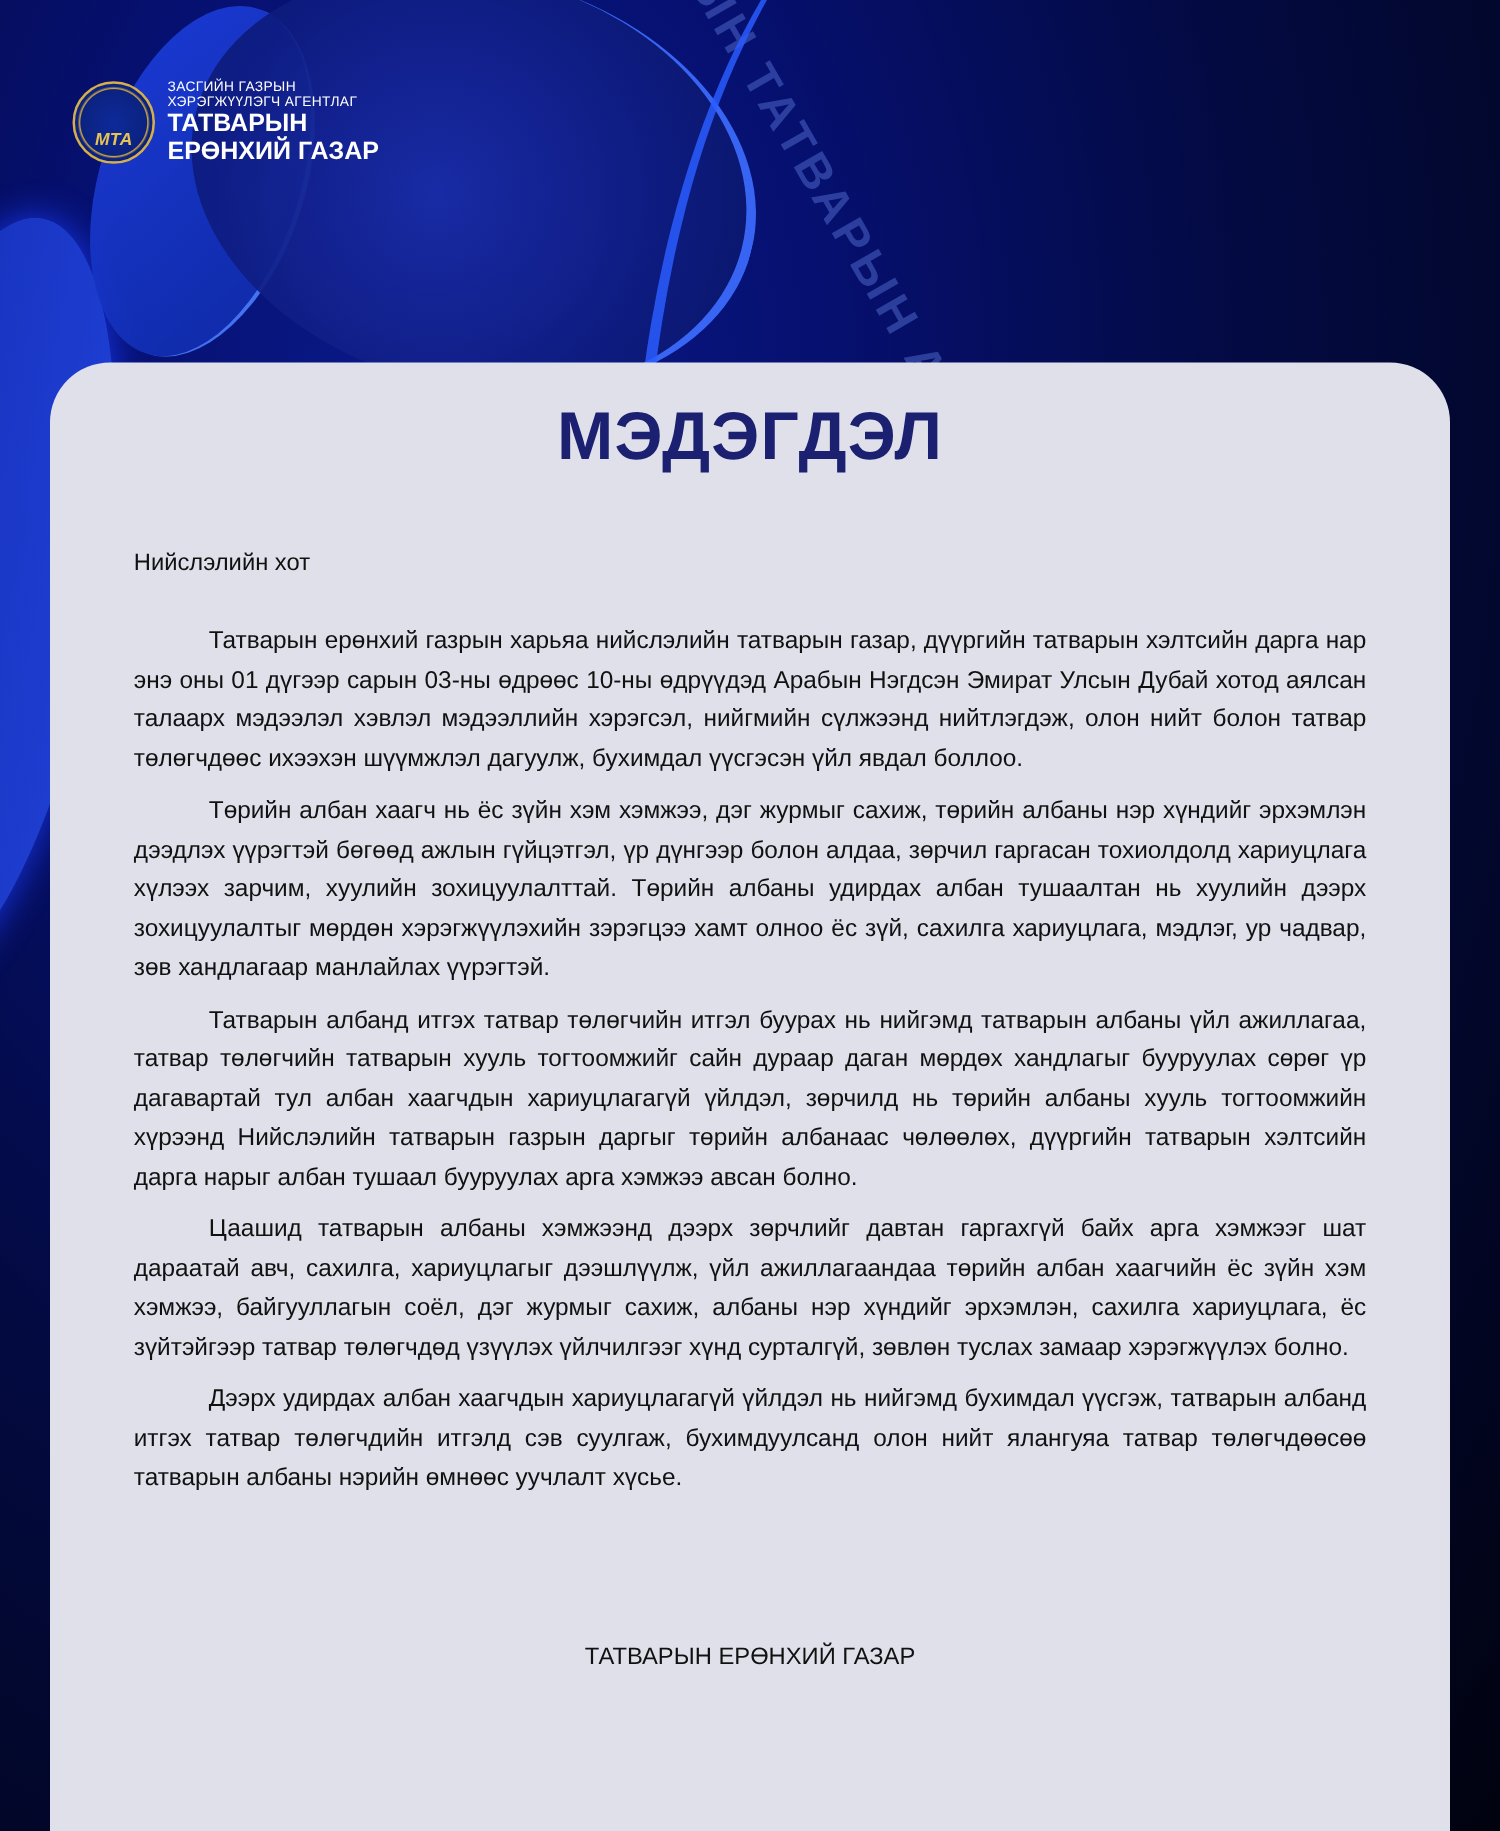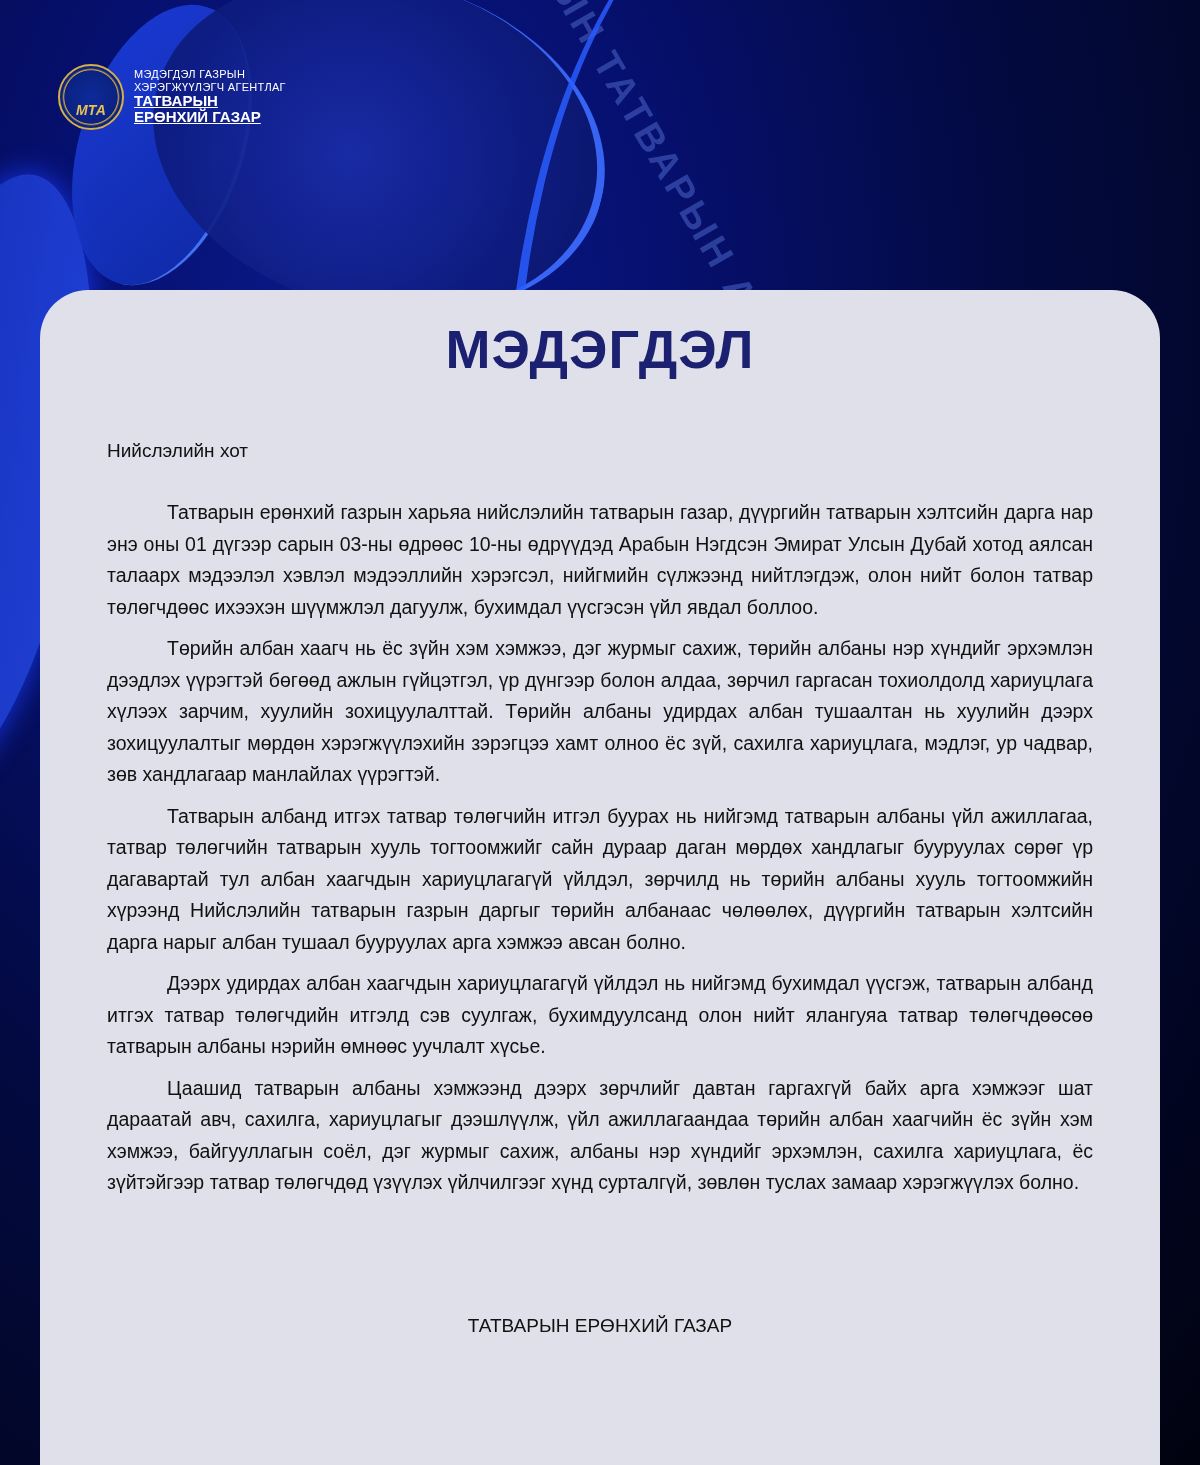--- a/index.html
+++ b/index.html
@@ -14,21 +14,21 @@
   .disc3 { left:150px; top:-20px; width:450px; height:330px; background:radial-gradient(circle at 45% 55%,#1b2da8 0%,#0e1c80 60%,#0a1560 100%); transform:rotate(14deg); border-right:8px solid #3d6cff; opacity:.92; }
   .disc3-text { position:absolute; left:300px; top:80px; color:rgba(90,120,220,.45); font-weight:bold; font-size:38px; transform:rotate(60deg); letter-spacing:4px; }
   .arc-right { position:absolute; left:540px; top:-200px; width:1000px; height:1900px; border-radius:50%; border-left:12px solid #2a5cff; opacity:.85; transform:rotate(-14deg); }
   .bottom-drop { position:absolute; left:910px; top:1440px; width:80px; height:60px; border-radius:50% 50% 0 0; background:#3a8fff; }
 
   .logo { position:absolute; left:58px; top:64px; display:flex; align-items:center; gap:10px; }
   .seal { width:62px; height:62px; border-radius:50%; background:radial-gradient(circle,#0d2a9a 0%,#0b2280 60%,#c9a445 62%,#0b2280 66%); border:2px solid #d4af4a; position:relative; }
   .seal-text { position:absolute; left:0; right:0; top:36px; text-align:center; color:#e8c252; font-weight:bold; font-size:14px; font-style:italic; }
   .logo-lines { color:#fff; line-height:1.1; }
   .logo-small { font-size:11px; letter-spacing:.3px; }
-  .logo-big { font-size:15px; font-weight:bold;text-decoration:underline; }
+  .logo-big { font-size:20px; font-weight:bold; }
 
   .card {
     position:absolute; left:40px; top:290px; width:1120px; height:1396px;
     background:#dfe0ea; border-radius:48px;
   }
   .title { position:absolute; left:0; right:0; top:28px; text-align:center; color:#1b2070; font-weight:bold; font-size:54px; letter-spacing:1px; }
   .meta-row { position:absolute; left:67px; right:67px; top:150px; display:flex; justify-content:space-between; font-size:19px; color:#111; }
   .body { position:absolute; left:67px; right:67px; top:207px; font-size:19.5px; color:#111; line-height:31.5px; text-align:justify; }
   .body p { margin:0 0 10px 0; text-indent:60px; }
   .signature { position:absolute; left:0; right:0; top:1025px; text-align:center; font-size:19px; color:#111; }
@@ -41,33 +41,33 @@
 <div class="bg-disc disc3"></div>
 <div class="disc3-text">МОНГОЛЫН ТАТВАРЫН АЛБА</div>
 <div class="arc-right"></div>
 <div class="bottom-drop"></div>
 
 <div class="logo">
   <div class="seal">
     <div class="seal-text">МТА</div>
   </div>
   <div class="logo-lines">
-    <div class="logo-small">МЭДЭГДЭЛ ГАЗРЫН</div>
+    <div class="logo-small">ЗАСГИЙН ГАЗРЫН</div>
     <div class="logo-small">ХЭРЭГЖҮҮЛЭГЧ АГЕНТЛАГ</div>
     <div class="logo-big">ТАТВАРЫН</div>
     <div class="logo-big">ЕРӨНХИЙ ГАЗАР</div>
   </div>
 </div>
 
 <div class="card">
   <div class="title">МЭДЭГДЭЛ</div>
   <div class="meta-row">
     <span>Нийслэлийн хот</span>
   </div>
   <div class="body">
     <p>Татварын ерөнхий газрын харьяа нийслэлийн татварын газар, дүүргийн татварын хэлтсийн дарга нар энэ оны 01 дүгээр сарын 03-ны өдрөөс 10-ны өдрүүдэд Арабын Нэгдсэн Эмират Улсын Дубай хотод аялсан талаарх мэдээлэл хэвлэл мэдээллийн хэрэгсэл, нийгмийн сүлжээнд нийтлэгдэж, олон нийт болон татвар төлөгчдөөс ихээхэн шүүмжлэл дагуулж, бухимдал үүсгэсэн үйл явдал боллоо.</p>
     <p>Төрийн албан хаагч нь ёс зүйн хэм хэмжээ, дэг журмыг сахиж, төрийн албаны нэр хүндийг эрхэмлэн дээдлэх үүрэгтэй бөгөөд ажлын гүйцэтгэл, үр дүнгээр болон алдаа, зөрчил гаргасан тохиолдолд хариуцлага хүлээх зарчим, хуулийн зохицуулалттай. Төрийн албаны удирдах албан тушаалтан нь хуулийн дээрх зохицуулалтыг мөрдөн хэрэгжүүлэхийн зэрэгцээ хамт олноо ёс зүй, сахилга хариуцлага, мэдлэг, ур чадвар, зөв хандлагаар манлайлах үүрэгтэй.</p>
     <p>Татварын албанд итгэх татвар төлөгчийн итгэл буурах нь нийгэмд татварын албаны үйл ажиллагаа, татвар төлөгчийн татварын хууль тогтоомжийг сайн дураар даган мөрдөх хандлагыг бууруулах сөрөг үр дагавартай тул албан хаагчдын хариуцлагагүй үйлдэл, зөрчилд нь төрийн албаны хууль тогтоомжийн хүрээнд Нийслэлийн татварын газрын даргыг төрийн албанаас чөлөөлөх, дүүргийн татварын хэлтсийн дарга нарыг албан тушаал бууруулах арга хэмжээ авсан болно.</p>
+    <p>Цаашид татварын албаны хэмжээнд дээрх зөрчлийг давтан гаргахгүй байх арга хэмжээг шат дараатай авч, сахилга, хариуцлагыг дээшлүүлж, үйл ажиллагаандаа төрийн албан хаагчийн ёс зүйн хэм хэмжээ, байгууллагын соёл, дэг журмыг сахиж, албаны нэр хүндийг эрхэмлэн, сахилга хариуцлага, ёс зүйтэйгээр татвар төлөгчдөд үзүүлэх үйлчилгээг хүнд сурталгүй, зөвлөн туслах замаар хэрэгжүүлэх болно.</p>
     <p>Дээрх удирдах албан хаагчдын хариуцлагагүй үйлдэл нь нийгэмд бухимдал үүсгэж, татварын албанд итгэх татвар төлөгчдийн итгэлд сэв суулгаж, бухимдуулсанд олон нийт ялангуяа татвар төлөгчдөөсөө татварын албаны нэрийн өмнөөс уучлалт хүсье.</p>
-    <p>Цаашид татварын албаны хэмжээнд дээрх зөрчлийг давтан гаргахгүй байх арга хэмжээг шат дараатай авч, сахилга, хариуцлагыг дээшлүүлж, үйл ажиллагаандаа төрийн албан хаагчийн ёс зүйн хэм хэмжээ, байгууллагын соёл, дэг журмыг сахиж, албаны нэр хүндийг эрхэмлэн, сахилга хариуцлага, ёс зүйтэйгээр татвар төлөгчдөд үзүүлэх үйлчилгээг хүнд сурталгүй, зөвлөн туслах замаар хэрэгжүүлэх болно.</p>
   </div>
   <div class="signature">ТАТВАРЫН ЕРӨНХИЙ ГАЗАР</div>
 </div>
 
 </body></html>

